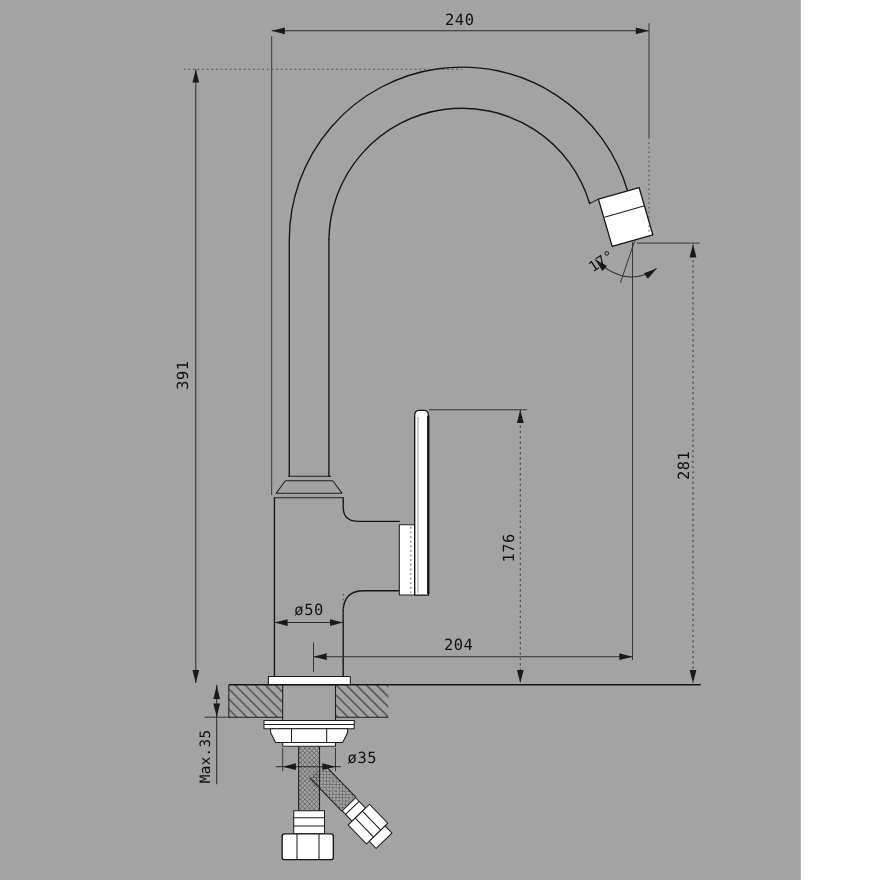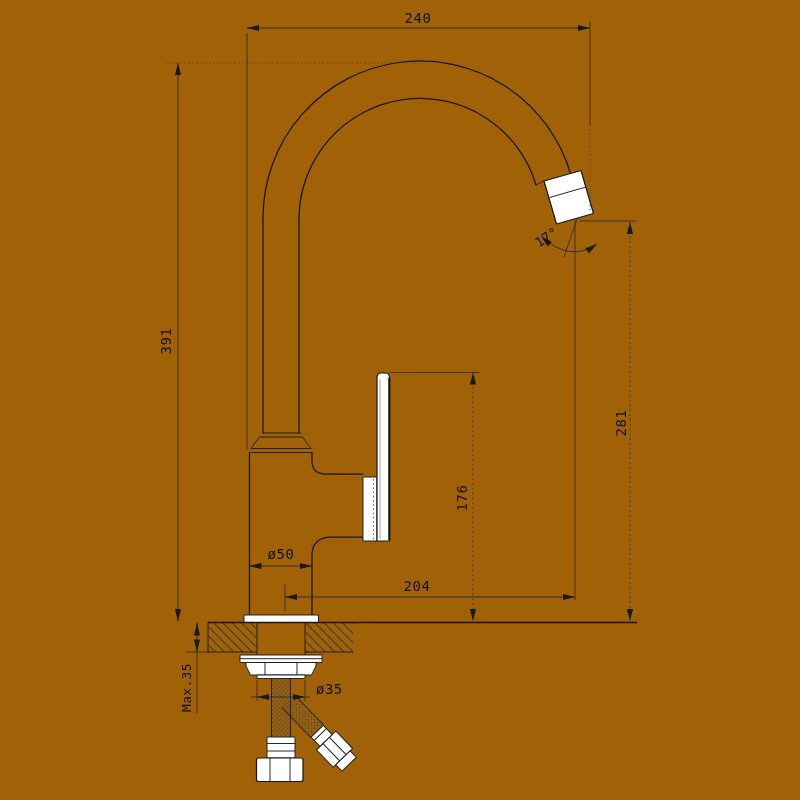--- a/index.html
+++ b/index.html
@@ -1,16 +1,16 @@
 <!DOCTYPE html>
 <html><head>
 <meta charset="utf-8">
 <style>
   html,body{margin:0;padding:0;background:#ffffff;}
-  .canvas{width:800px;height:800px;background:#a16207;position:relative;overflow:hidden;}
+  .canvas{width:728px;height:800px;background:#a3a3a3;position:relative;overflow:hidden;}
   svg{display:block;}
   .ol   {stroke:#161616;stroke-width:1.25;fill:none;stroke-linejoin:round;stroke-linecap:round;}
   .ol2  {stroke:#1d1d1d;stroke-width:.95;fill:none;stroke-linejoin:round;}
   .olw  {fill:#ffffff;stroke:#161616;stroke-width:1.2;stroke-linejoin:round;}
   .olw2 {fill:#ffffff;stroke:#1d1d1d;stroke-width:.95;stroke-linejoin:round;}
   .dim  {stroke:#2e2e2e;stroke-width:.95;fill:none;}
   .dimd {stroke:#3d3d3d;stroke-width:.95;fill:none;stroke-dasharray:2 2.8;}
   .ext  {stroke:#2e2e2e;stroke-width:.85;fill:none;}
   .extd {stroke:#4a4a4a;stroke-width:.85;fill:none;stroke-dasharray:1.6 2.6;}
   .lbl  {font-family:"DejaVu Sans Mono","Liberation Mono",monospace;font-size:14px;fill:#101010;letter-spacing:.5px;}

